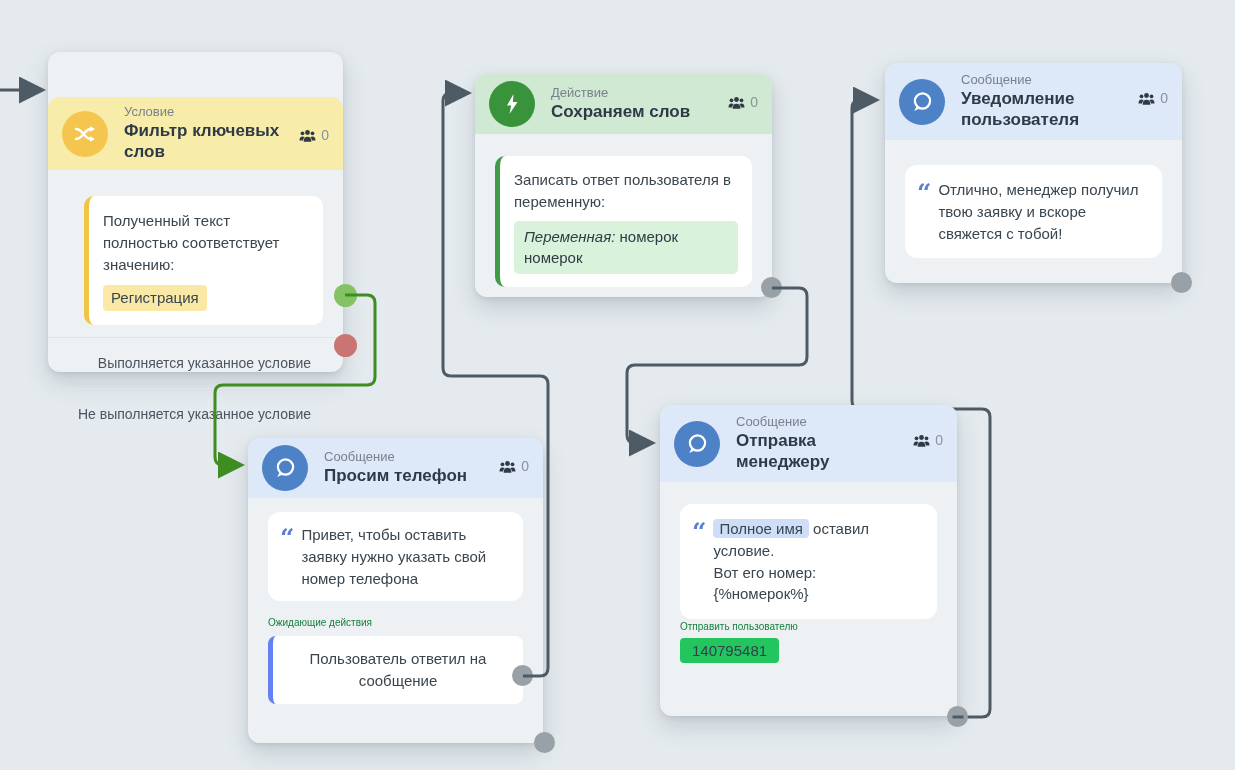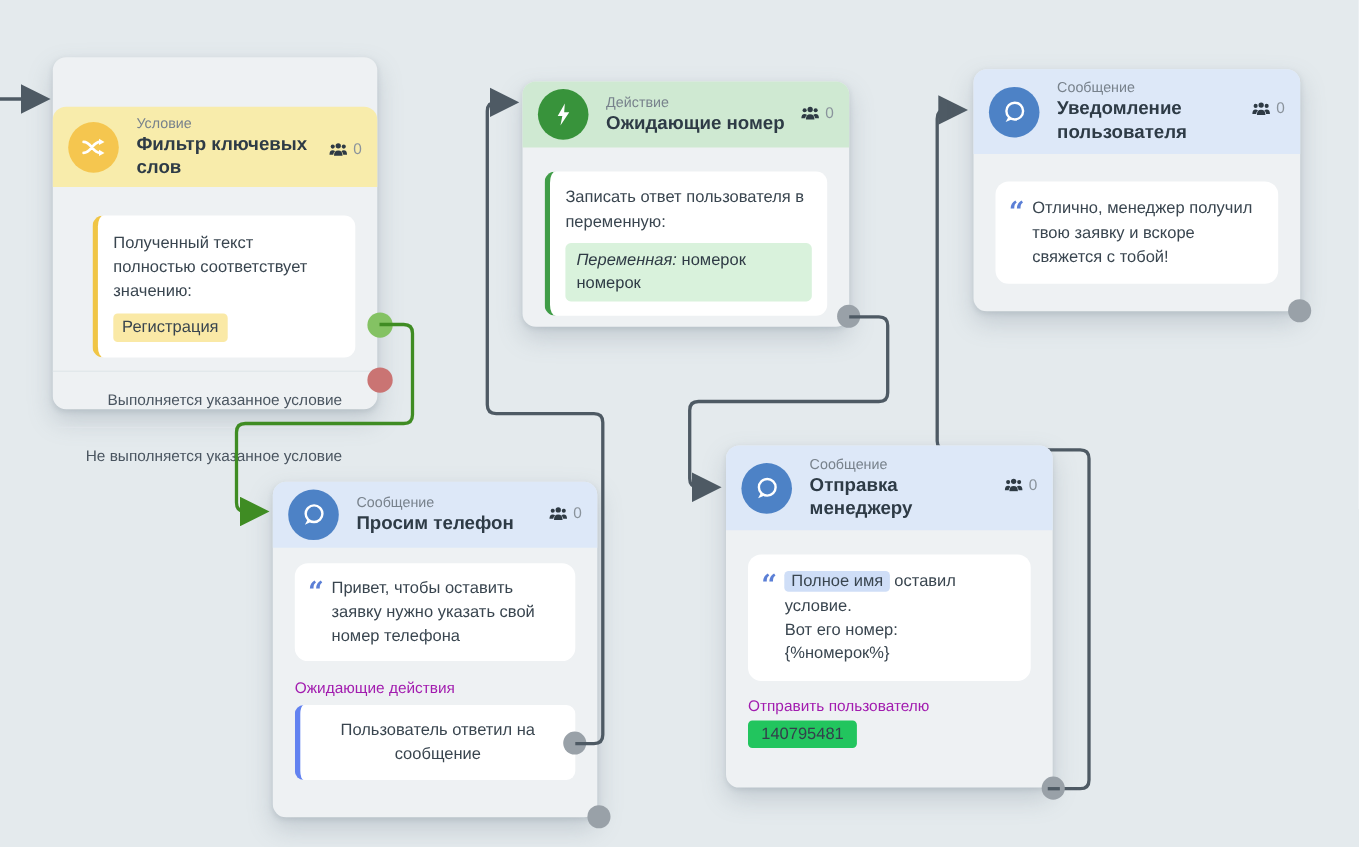--- a/index.html
+++ b/index.html
@@ -38,21 +38,21 @@
   .var-chip .var-lbl{font-style:italic;}
 
   .out-rows{margin-top:12px;}
   .out-row{height:50px;display:flex;align-items:center;justify-content:flex-end;
            padding-right:32px;border-top:1px solid #dfe5e9;font-size:14px;color:#4a5560;}
 
   .quote-box{display:flex;gap:9px;padding:14px 14px 14px 12px;border-radius:12px;}
   .qmark{font-family:"DejaVu Serif",serif;font-weight:bold;font-size:25px;color:#5b7fd6;line-height:.9;letter-spacing:-2px;flex:0 0 auto;margin-top:3px;}
   .chip-blue{background:#cfdef7;border-radius:4px;padding:1px 6px;}
 
-  .section-label{margin:16px 20px 0;font-size:14px;color:#a21caf;}
+  .section-label{margin:16px 20px 0;font-size:10px;color:#15803d;}
   .wait-box{margin:8px 20px 0;text-align:center;padding:12px 10px;border-radius:8px;}
   .uid-chip{display:inline-block;margin:6px 0 0 20px;background:#22c55e;border-radius:4px;padding:4px 12px;font-size:15px;color:#33404c;text-align:right;}
 
   .port{position:absolute;border-radius:50%;z-index:3;cursor:pointer;}
   .port.gray{width:21px;height:21px;background:#99a1a8;}
   .port.green{width:23px;height:23px;background:#84c263;}
   .port.red{width:23px;height:23px;background:#ca7473;}
   .port.dash::after{content:"";position:absolute;left:50%;top:50%;width:11px;height:3px;background:#4e5a64;transform:translate(-50%,-50%);}
 </style>
 </head>
@@ -109,21 +109,21 @@
   </div>
 
   <div class="node" style="left:475px;top:74px;width:297px;height:223px;">
     <div class="hdr green" style="height:60px;">
       <span class="node-icon green">
         <svg width="24" height="24" viewBox="0 0 24 24">
           <path d="M13.5 2 L7 13.5 h4.2 L9.5 22 L17.5 10 h-4.6 Z" fill="#fff"></path>
         </svg>
       </span>
       <span class="type-label">Действие</span>
-      <span class="title">Ожидающие номер</span>
+      <span class="title">Сохраняем слов</span>
       <span class="subs" style="top:20px;">
         <svg width="17" height="13" viewBox="0 0 18 14">
           <g fill="#2e3a44">
             <circle cx="3.6" cy="4.6" r="2"></circle>
               <path d="M0.4 12.5 q0-4.3 3.2-4.3 q1.5 0 2.3 1 q-1.6 1.2-1.8 3.3 Z"></path>
             <circle cx="14.4" cy="4.6" r="2"></circle>
               <path d="M17.6 12.5 q0-4.3-3.2-4.3 q-1.5 0-2.3 1 q1.6 1.2 1.8 3.3 Z"></path>
             <circle cx="9" cy="3.8" r="2.6"></circle>
               <path d="M4.8 13.6 q0-5.2 4.2-5.2 q4.2 0 4.2 5.2 Z"></path>
           </g>
@@ -229,21 +229,21 @@
       </span>
     </div>
     <div class="white-box quote-box" style="margin-top:22px;">
       <span class="qmark">“</span>
       <span>
         <span class="chip-blue">Полное имя</span><span> оставил условие.</span><br>
         <span>Вот его номер:</span><br>
         <span>{%номерок%}</span>
       </span>
     </div>
-    <div class="section-label" style="margin-top:14px;">Отправить пользователю</div>
+    <div class="section-label" style="margin-top:2px;">Отправить пользователю</div>
     <span class="uid-chip">140795481</span>
   </div>
 
   <span class="port green" style="left:334px;top:284px;"></span>
   <span class="port red" style="left:334px;top:334px;"></span>
   <span class="port gray" style="left:761px;top:277px;"></span>
   <span class="port gray" style="left:1171px;top:272px;"></span>
   <span class="port gray" style="left:512px;top:665px;"></span>
   <span class="port gray" style="left:534px;top:732px;"></span>
   <span class="port gray dash" style="left:947px;top:706px;"></span>

